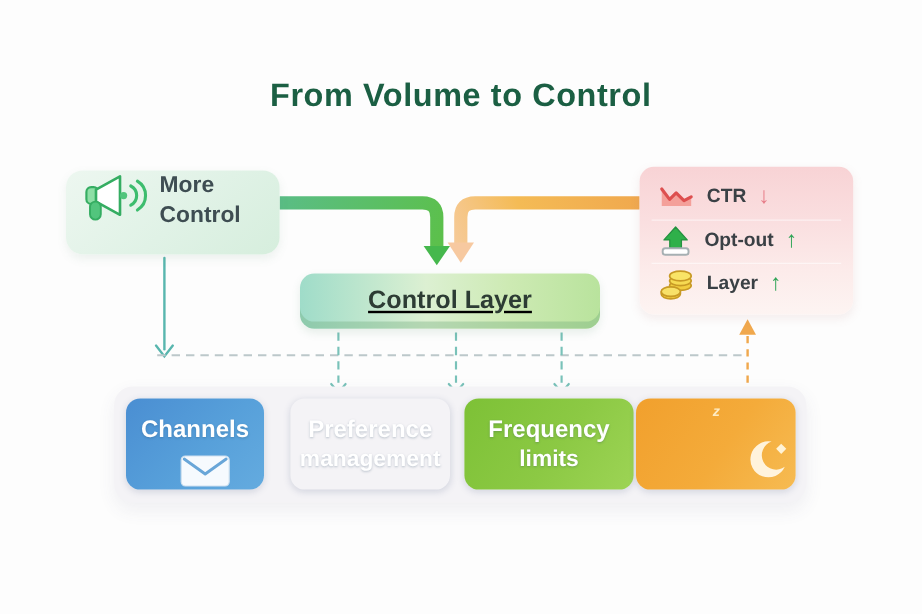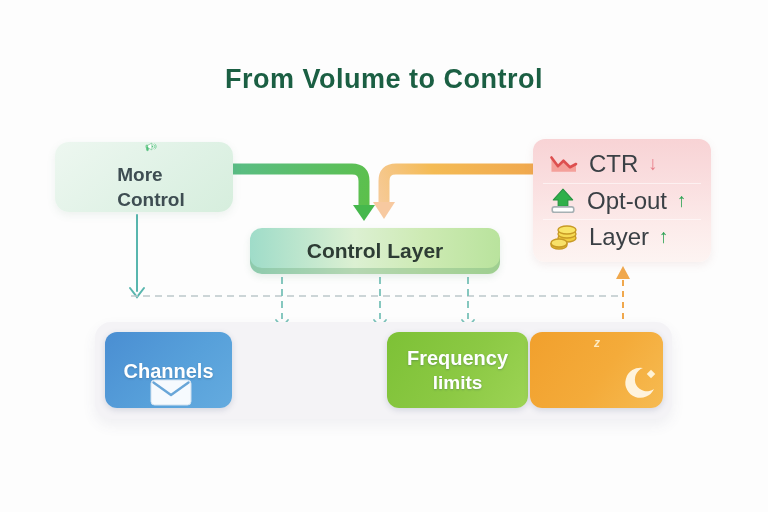--- a/index.html
+++ b/index.html
@@ -10,55 +10,55 @@
   .page-title{left:0;top:64px;width:768px;text-align:center;
     font-size:27px;font-weight:700;letter-spacing:.5px;color:#1b5f43;}
 
   
   svg.flow{left:0;top:0;z-index:1;}
 
   
   .box-more{left:55px;top:142px;width:178px;height:70px;border-radius:14px;z-index:2;
     background:linear-gradient(140deg,#edf7f0 0%,#e0f2e6 55%,#d6eedd 100%);
     box-shadow:0 3px 8px rgba(90,140,110,.10);
-    display:flex;align-items:center;gap:10px;padding-left:14px;box-sizing:border-box;flex-direction:column;}
+    display:flex;align-items:flex-start;gap:10px;padding-left:14px;box-sizing:border-box;}
   .box-more .txt{font-size:19px;font-weight:600;color:#3e4d52;line-height:1.32;}
 
   
   .box-metrics{left:533px;top:139px;width:178px;height:123px;border-radius:12px;z-index:2;
     background:linear-gradient(180deg,#f8d3d5 0%,#fadfe0 38%,#fcebea 70%,#fdf4f2 100%);
     box-shadow:0 3px 8px rgba(180,120,120,.12);
     display:flex;flex-direction:column;justify-content:space-evenly;
     padding:6px 10px;box-sizing:border-box;}
   .metric-row{display:flex;align-items:center;gap:10px;height:34px;padding-left:6px;}
   .metric-row + .metric-row{border-top:1px solid rgba(255,255,255,.55);text-align:right;}
-  .metric-label{font-size:24px;font-weight:400;color:#3a4045;}
+  .metric-label{font-size:16px;font-weight:700;color:#3a4045;}
   .metric-arrow{font-size:19px;font-weight:700;}
   .arrow-down{color:#e77d88;}
   .arrow-up{color:#2fa456;}
 
   
   .box-control{left:250px;top:228px;width:250px;height:46px;border-radius:12px;z-index:2;
     background:linear-gradient(90deg,#9fdcc9 0%,#dcf0d2 42%,#cdeab3 70%,#b9e39d 100%);
     box-shadow:inset 0 -6px 0 rgba(110,170,120,.35), 0 3px 7px rgba(90,150,110,.14);
-    display:flex;align-items:center;justify-content:center;}
+    display:flex;align-items:center;justify-content:center;text-decoration:underline;}
   .box-control .txt{font-size:21px;font-weight:700;color:#2d3c34;}
 
   
   .tray{left:95px;top:322px;width:577px;height:97px;border-radius:16px;z-index:2;
     background:#f4f3f6;box-shadow:0 6px 14px rgba(80,80,110,.08);}
   .tile{top:332px;height:76px;border-radius:12px;z-index:3;
     display:flex;flex-direction:column;align-items:center;justify-content:center;
     color:#fff;font-weight:700;text-align:center;line-height:1.22;
     text-shadow:0 1px 2px rgba(30,60,90,.28);box-shadow:0 2px 6px rgba(60,80,120,.18);}
   .tile .l1{font-size:20px;}
   .tile .l2{font-size:19px;}
-  .tile-channels{left:105px;width:127px;
+  .tile-channels{left:105px;width:115px;
     background:linear-gradient(135deg,#4a8ed2 0%,#57a0da 55%,#64abdf 100%);
-    justify-content:flex-start;padding-top:27px;box-sizing:border-box;}
+    justify-content:flex-start;padding-top:14px;box-sizing:border-box;}
   .tile-pref{left:242px;width:133px;
     background:linear-gradient(125deg,#24b express56b 0%,#27b06f 0%,#2aa98e 60%,#2ba49c 100%);}
   .tile-freq{left:387px;width:141px;
     background:linear-gradient(125deg,#7dc136 0%,#8cc944 55%,#9dd455 100%);}
   .tile-quiet{left:530px;width:133px;
     background:linear-gradient(125deg,#f1a02d 0%,#f4ab3a 55%,#f6bb52 100%);
     align-items:flex-start;padding-left:18px;box-sizing:border-box;}
   .tile-quiet .lbl{text-align:center;width:78px;}
   .envelope{position:absolute;left:45px;top:47px;}
   .moon{position:absolute;right:4px;bottom:2px;}
@@ -173,20 +173,24 @@
   <div class="abs tray"></div>
 
   <div class="abs tile tile-channels">
     <span class="l1">Channels</span>
     <svg class="envelope" width="42" height="27" viewBox="0 0 42 27">
       <rect x="1" y="1" width="40" height="25" rx="3.5" fill="#f6fafe" stroke="#cfe0ef" stroke-width="1"></rect>
       <path d="M 3.5 3.5 L 21 16 L 38.5 3.5" fill="none" stroke="#69a6d8" stroke-width="2.4" stroke-linecap="round" stroke-linejoin="round"></path>
     </svg>
   </div>
 
+  <div class="abs tile tile-pref">
+    <span class="l1">Preference</span>
+    <span class="l2">management</span>
+  </div>
 
   <div class="abs tile tile-freq">
     <span class="l1">Frequency</span>
     <span class="l2">limits</span>
   </div>
 
   <div class="abs tile tile-quiet">
     <span class="zzz">z</span>
     <svg class="moon" width="44" height="44" viewBox="0 0 44 44">
       <path d="M 28 6 A 15 15 0 1 0 39 27 A 12 12 0 1 1 28 6 Z" fill="#fff6e2" opacity="0.96"></path>

